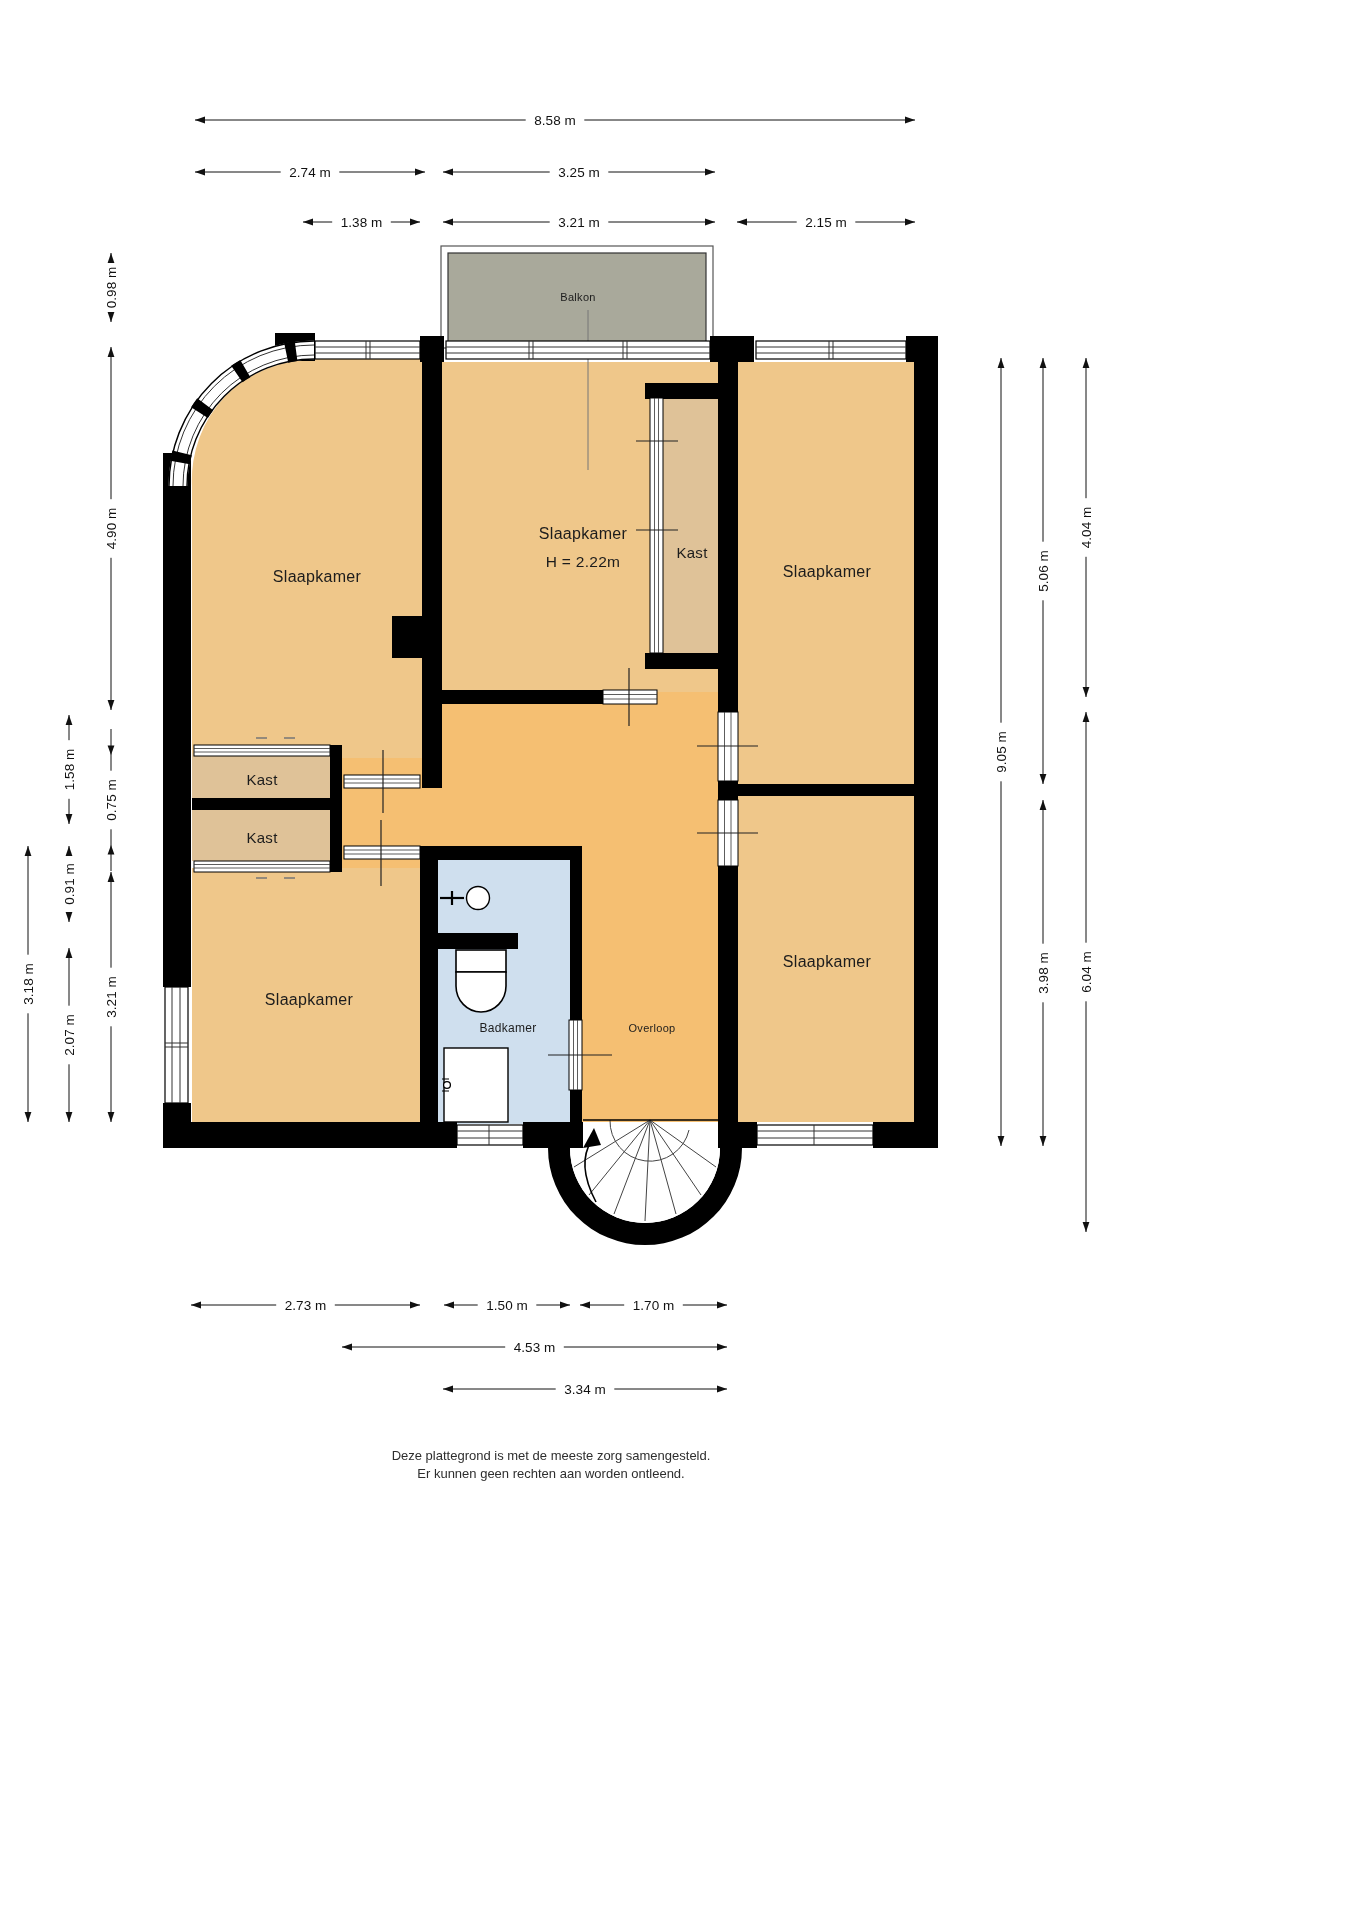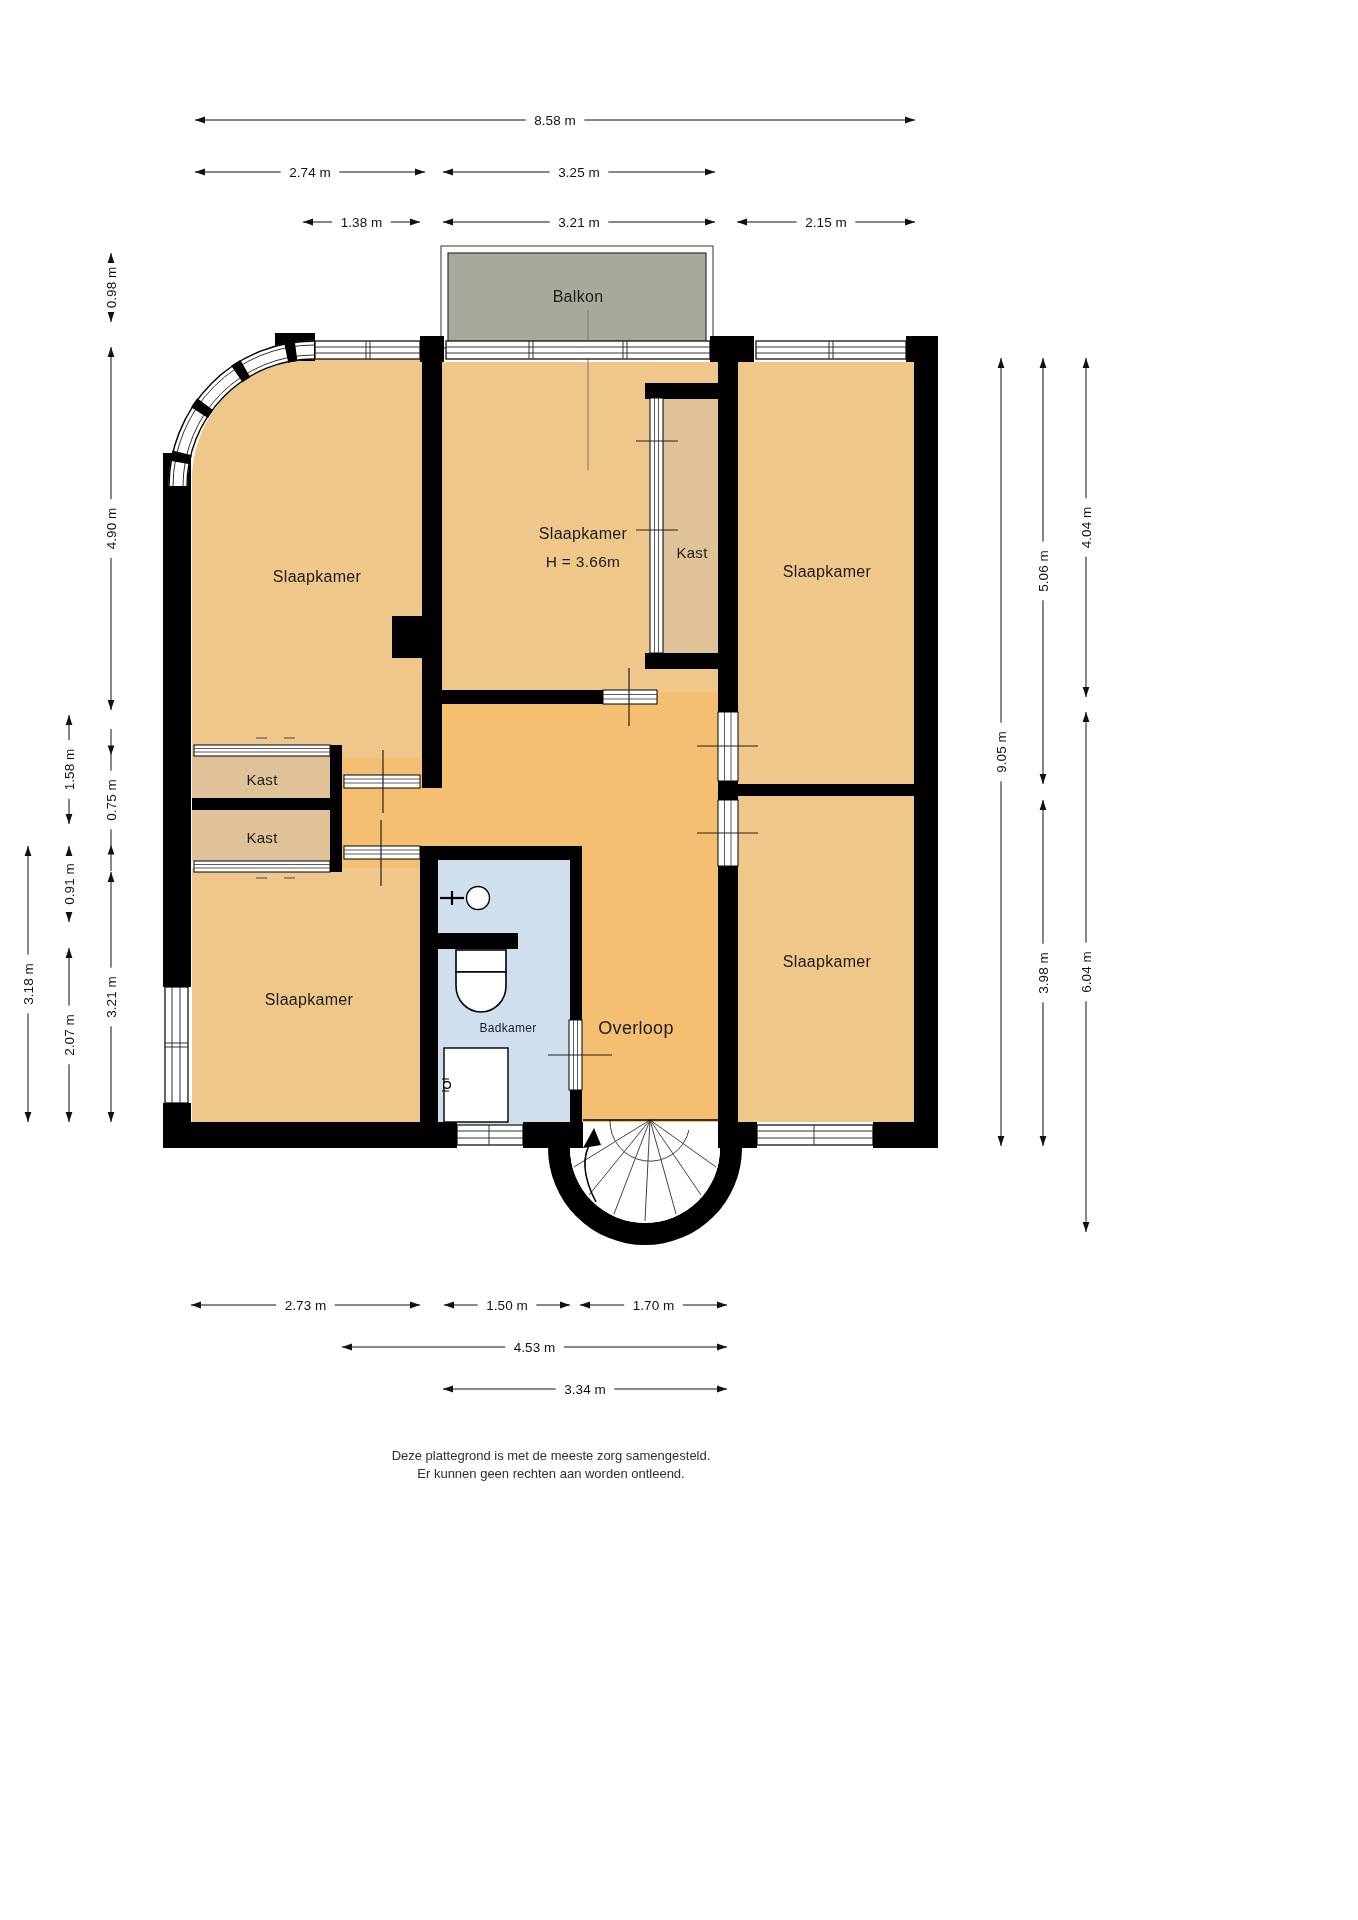--- a/index.html
+++ b/index.html
@@ -304,31 +304,31 @@
         <text x="1043" y="973" class="dim-text" text-anchor="middle" dominant-baseline="central" transform="rotate(-90 1043 973)">3.98 m</text>
         <line x1="1086" y1="712" x2="1086" y2="942.7" stroke="#111111" stroke-width="1"></line>
         <line x1="1086" y1="1001.3" x2="1086" y2="1232" stroke="#111111" stroke-width="1"></line>
         <polygon points="1086,712 1082.6,722 1089.4,722" fill="#111111"></polygon>
         <polygon points="1086,1232 1082.6,1222 1089.4,1222" fill="#111111"></polygon>
         <text x="1086" y="972" class="dim-text" text-anchor="middle" dominant-baseline="central" transform="rotate(-90 1086 972)">6.04 m</text>
       </g>
   </svg>
 
   <div id="labels-layer">
-      <div class="room-label" style="left: 578px; top: 297px; font-size: 16px;">Balkon</div>
+      <div class="room-label" style="left: 578px; top: 297px; font-size: 11px;">Balkon</div>
       <div class="room-label" style="left: 317px; top: 577px; font-size: 16px;">Slaapkamer</div>
       <div class="room-label" style="left: 583px; top: 534px; font-size: 16px;">Slaapkamer</div>
-      <div class="room-label" style="left: 583px; top: 562px; font-size: 15.5px;">H = 3.66m</div>
+      <div class="room-label" style="left: 583px; top: 562px; font-size: 15.5px;">H = 2.22m</div>
       <div class="room-label" style="left: 692px; top: 552px; font-size: 15px;">Kast</div>
       <div class="room-label" style="left: 827px; top: 572px; font-size: 16px;">Slaapkamer</div>
       <div class="room-label" style="left: 262px; top: 779px; font-size: 15px;">Kast</div>
       <div class="room-label" style="left: 262px; top: 837px; font-size: 15px;">Kast</div>
       <div class="room-label" style="left: 309px; top: 1000px; font-size: 16px;">Slaapkamer</div>
       <div class="room-label" style="left: 508px; top: 1028px; font-size: 12px;">Badkamer</div>
-      <div class="room-label" style="left: 636px; top: 1028px; font-size: 18px;">Overloop</div>
+      <div class="room-label" style="left: 652px; top: 1028px; font-size: 11px;">Overloop</div>
       <div class="room-label" style="left: 827px; top: 962px; font-size: 16px;">Slaapkamer</div>
     </div>
 
   <div class="footer" id="footer" style="left: 551px; top: 1447px;">
     <div>Deze plattegrond is met de meeste zorg samengesteld.</div>
     <div>Er kunnen geen rechten aan worden ontleend.</div>
   </div>
 </div>
 
 </body></html>

